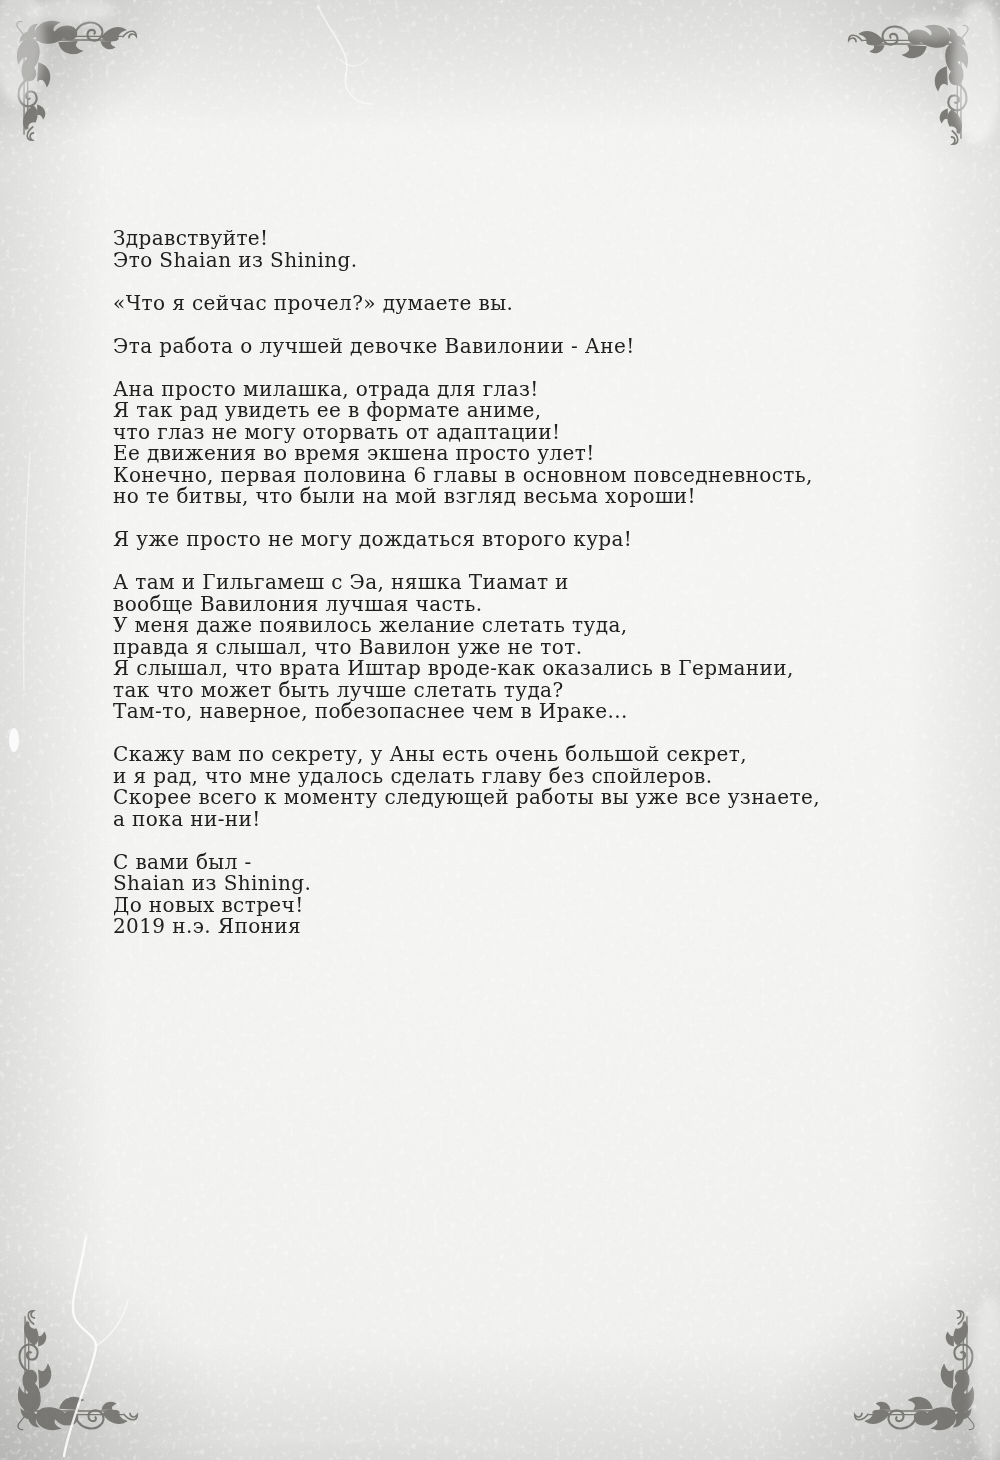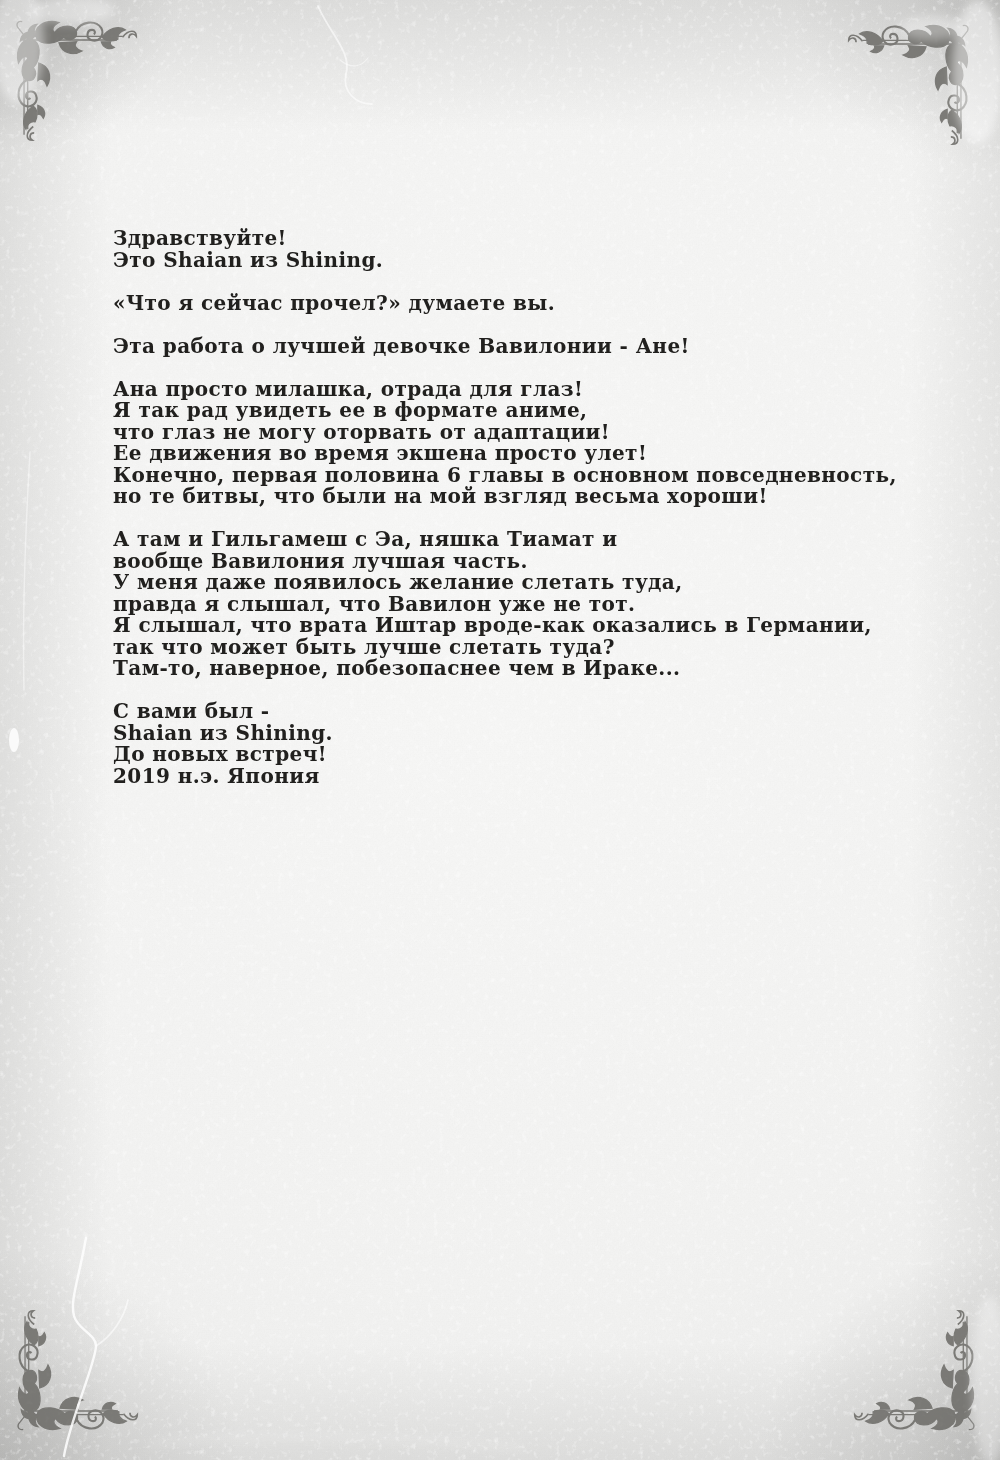--- a/index.html
+++ b/index.html
@@ -35,21 +35,21 @@
   }
   .ornament.tl { left: 13px;  top: 17px; }
   .ornament.tr { right: 28px; top: 21px;  transform: scaleX(-1); }
   .ornament.bl { left: 14px;  bottom: 26px; transform: scaleY(-1); }
   .ornament.br { right: 22px; bottom: 26px; transform: scale(-1,-1); }
   .afterword {
     position: absolute;
     left: 113px; top: 228px;
     width: 860px;
     font-size: 20px;
-    font-weight: 700;
+    font-weight: 400;
     line-height: 21.5px;
     letter-spacing: 0.4px;
     white-space: pre;
     text-rendering: optimizeLegibility;
   }
   .afterword p { margin: 0 0 21.5px 0; }
   .afterword p:last-child { margin-bottom: 16px; }
 </style>
 </head>
 <body>
@@ -109,27 +109,30 @@
   <svg class="ornament br" viewBox="0 0 150 150" style="color: rgb(107, 106, 102);">
       <use href="#corner-flourish"></use>
     </svg>
 
   <main class="afterword" style="color: rgb(33, 32, 30);"><p>Здравствуйте!
 Это Shaian из Shining.</p><p>«Что я сейчас прочел?» думаете вы.</p><p>Эта работа о лучшей девочке Вавилонии - Ане!</p><p>Ана просто милашка, отрада для глаз!
 Я так рад увидеть ее в формате аниме,
 что глаз не могу оторвать от адаптации!
 Ее движения во время экшена просто улет!
 Конечно, первая половина 6 главы в основном повседневность,
-но те битвы, что были на мой взгляд весьма хороши!</p><p>А там и Гильгамеш с Эа, няшка Тиамат и
+но те битвы, что были на мой взгляд весьма хороши!</p><p>Я уже просто не могу дождаться второго кура!</p><p>А там и Гильгамеш с Эа, няшка Тиамат и
 вообще Вавилония лучшая часть.
 У меня даже появилось желание слетать туда,
 правда я слышал, что Вавилон уже не тот.
 Я слышал, что врата Иштар вроде-как оказались в Германии,
 так что может быть лучше слетать туда?
-Там-то, наверное, побезопаснее чем в Ираке...</p><p>С вами был -
+Там-то, наверное, побезопаснее чем в Ираке...</p><p>Скажу вам по секрету, у Аны есть очень большой секрет,
+и я рад, что мне удалось сделать главу без спойлеров.
+Скорее всего к моменту следующей работы вы уже все узнаете,
+а пока ни-ни!</p><p>С вами был -
 Shaian из Shining.
 До новых встреч!
 2019 н.э. Япония</p></main>
 
   <svg class="scratches" viewBox="0 0 1000 1460" stroke="#ffffff" fill="none" stroke-linecap="round">
     <ellipse cx="18" cy="42" rx="26" ry="62" fill="#ffffff" stroke="none" opacity="0.45" filter="url(#b6)"></ellipse>
     <ellipse cx="72" cy="10" rx="42" ry="14" fill="#ffffff" stroke="none" opacity="0.40" filter="url(#b6)"></ellipse>
     <ellipse cx="978" cy="72" rx="26" ry="72" fill="#ffffff" stroke="none" opacity="0.50" filter="url(#b6)"></ellipse>
     <ellipse cx="932" cy="28" rx="32" ry="12" fill="#ffffff" stroke="none" opacity="0.35" filter="url(#b6)"></ellipse>
     <ellipse cx="990" cy="1380" rx="18" ry="85" fill="#ffffff" stroke="none" opacity="0.38" filter="url(#b6)"></ellipse>

